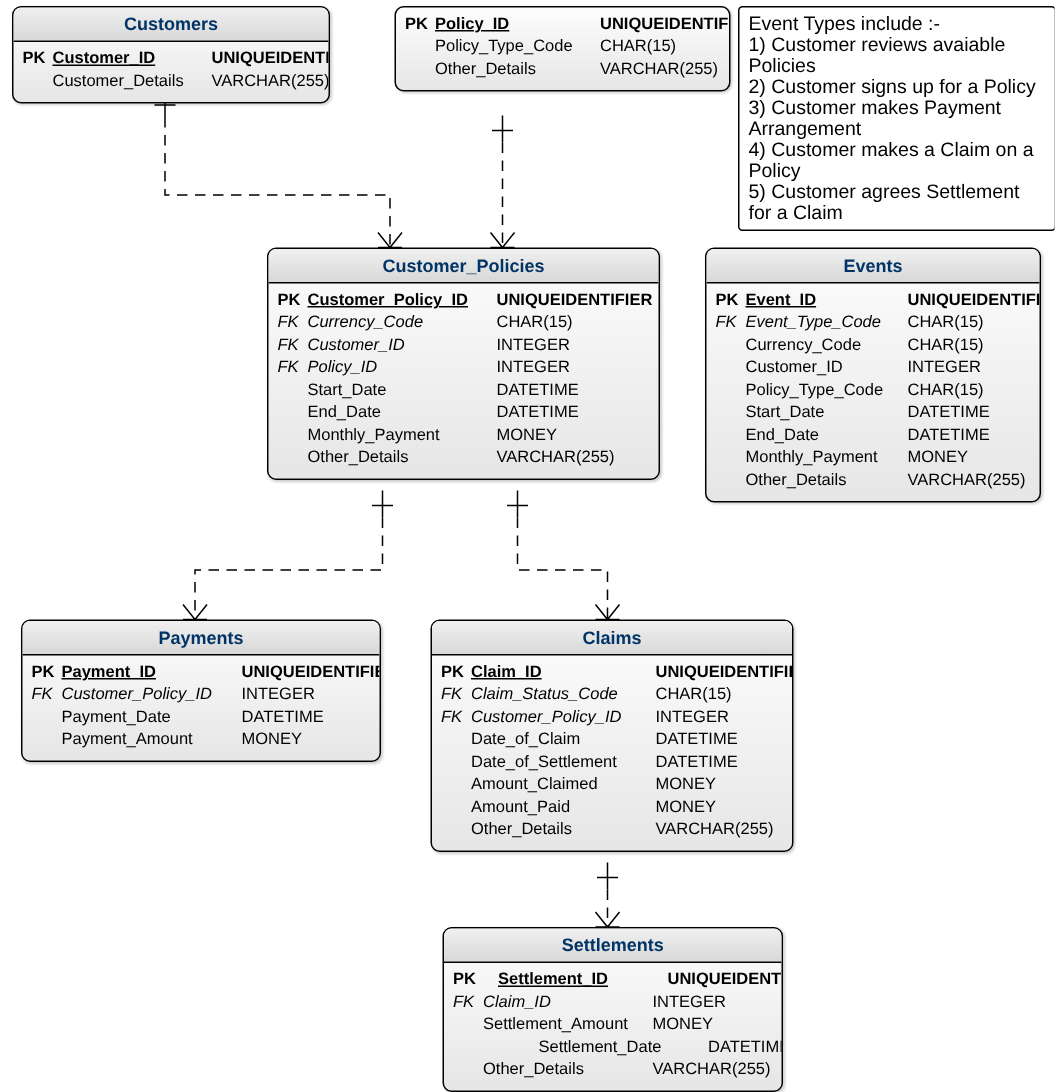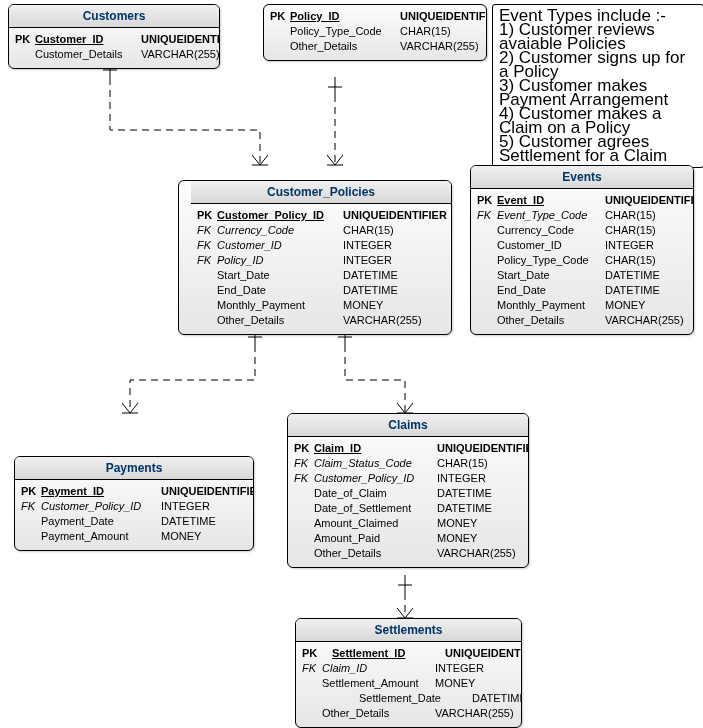--- a/index.html
+++ b/index.html
@@ -64,21 +64,21 @@
   .type {
     flex: 0 0 auto;
     font-weight: normal;
   }
   .pk .type-pk { font-weight: bold; }
   .notebox {
     position: absolute;
     border: 1px solid #000;
     background: #fff;
     padding: 4px 6px;
-    font-size: 17px;
+    font-size: 13px;
     line-height: 14px;
     border-radius: 3px;
   }
   svg.connectors {
     position: absolute;
     left: 0; top: 0;
     width: 703px; height: 728px;
     pointer-events: none;
   }
   svg .dash { stroke: #000; stroke-width: 1; stroke-dasharray: 7 5; fill: none; }
@@ -154,21 +154,21 @@
 
 <div class="notebox" style="left:492px; top:4px; width:198px;">
   <div>Event Types include :-</div>
   <div>1) Customer reviews avaiable Policies</div>
   <div>2) Customer signs up for a Policy</div>
   <div>3) Customer makes Payment Arrangement</div>
   <div>4) Customer makes a Claim on a Policy</div>
   <div>5) Customer agrees Settlement for a Claim</div>
 </div>
 
-<div class="entity" style="left:178px; top:180px; width:260px;padding-left:12px;">
+<div class="entity" style="left:178px; top:165px; width:260px;">
   <div class="entity-header">Customer_Policies</div>
   <div class="entity-body">
       <div class="row pk">
         <span class="key">PK</span>
         <span class="col col-name" style="width: 118px;">Customer_Policy_ID</span>
         <span class="type type-pk">UNIQUEIDENTIFIER</span>
       </div>
       <div class="row fkrow">
         <span class="fk">FK</span>
         <span class="col col-name" style="width: 118px;">Currency_Code</span>
@@ -251,21 +251,21 @@
         <span class="type">MONEY</span>
       </div>
       <div class="row">
         <span class="noKey"></span>
         <span class="col col-name" style="width: 100px;">Other_Details</span>
         <span class="type">VARCHAR(255)</span>
       </div>
     </div>
 </div>
 
-<div class="entity" style="left:14px; top:413px; width:238px;margin-top:43px;">
+<div class="entity" style="left:14px; top:413px; width:238px;">
   <div class="entity-header">Payments</div>
   <div class="entity-body">
       <div class="row pk">
         <span class="key">PK</span>
         <span class="col col-name" style="width: 112px;">Payment_ID</span>
         <span class="type type-pk">UNIQUEIDENTIFIER</span>
       </div>
       <div class="row fkrow">
         <span class="fk">FK</span>
         <span class="col col-name" style="width: 112px;">Customer_Policy_ID</span>

